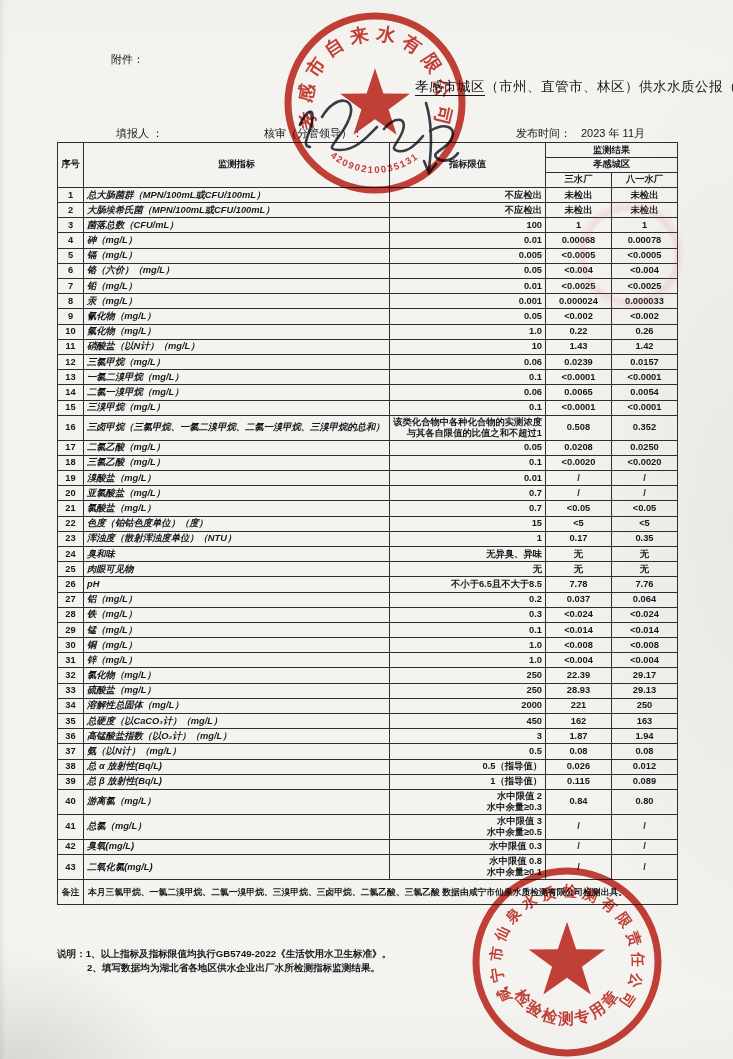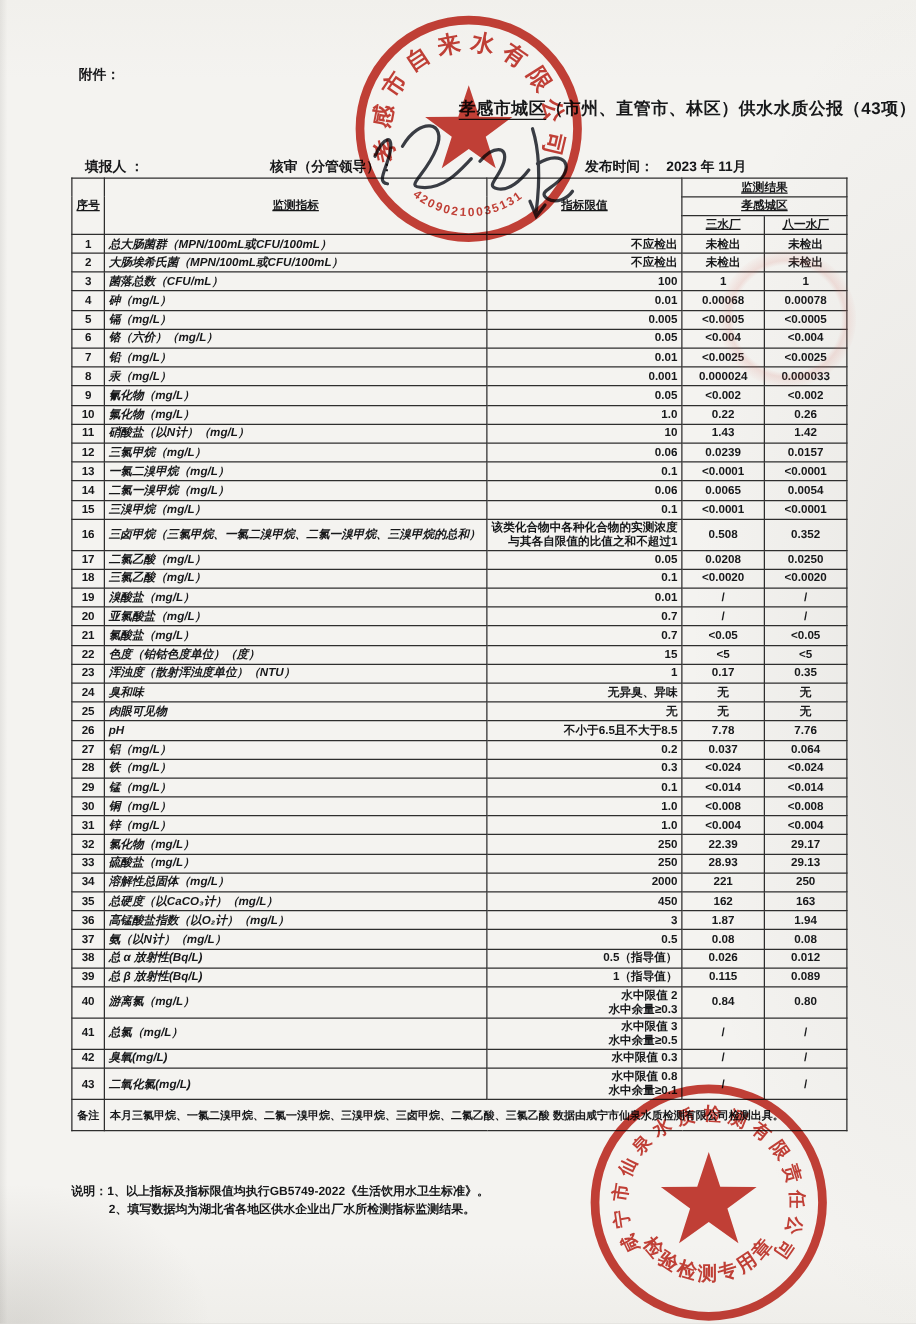--- a/index.html
+++ b/index.html
@@ -6,42 +6,42 @@
   #page{
     position:relative;width:733px;height:1059px;overflow:hidden;
     background:
       radial-gradient(220px 160px at 2% 100%, rgba(120,115,108,.18), rgba(0,0,0,0) 70%),
       radial-gradient(300px 900px at 100% 50%, rgba(140,136,130,.10), rgba(0,0,0,0) 60%),
       linear-gradient(90deg, rgba(90,88,84,.10) 0px, rgba(0,0,0,0) 6px),
       linear-gradient(0deg, #efeeea, #f4f3f0 6%, #f4f3f0 94%, #f1f0ec);
     font-family:"Liberation Sans","DejaVu Sans",sans-serif;
     color:#17181a;
   }
-  .lbl{position:absolute;font-weight:bold;white-space:nowrap;}
+  .lbl{position:absolute;font-weight:normal;white-space:nowrap;margin-left:48px;}
   #attachment{left:63px;top:52px;font-size:11px;}
   #title{left:0;top:78px;width:733px;text-align:right;font-size:13.5px;letter-spacing:.5px;}
   #title .u{border-bottom:1.5px solid #17181a;padding-bottom:1px;}
   #filler{left:68px;top:126px;font-size:11px;}
   #reviewer{left:216px;top:126px;font-size:11px;}
   #publish{left:468px;top:126px;font-size:11px;}
   #publish .v{margin-left:10px;}
 
   
   #qtable{
     position:absolute;left:57px;top:142px;width:620px;
     border-collapse:collapse;table-layout:fixed;
     font-size:9.3px;font-weight:bold;line-height:1.18;
   }
   #qtable col.w-no{width:26px}#qtable col.w-ind{width:306px}
   #qtable col.w-lim{width:156px}#qtable col.w-v{width:66px}
   #qtable th,#qtable td{
     border:1px solid #2e2e2e;padding:1px 3px;vertical-align:middle;
     overflow:hidden;
   }
-  #qtable th{font-weight:bold;text-align:center;padding:1.5px 2px;text-decoration:underline;}
+  #qtable th{font-weight:bold;text-align:center;padding:1.5px 2px;}
   #qtable td.c-no{text-align:center;}
   #qtable td.c-ind{text-align:left;font-style:italic;}
   #qtable td.c-lim{text-align:right;white-space:pre-line;}
   #qtable td.c-val{text-align:center;}
   #qtable td{height:12.2px;}
   #qtable tr.remark-row td{height:22px;font-size:8.8px;}
   #qtable tr.remark-row td.c-rmk{text-align:left;padding-left:4px;}
 
   
   #notes{position:absolute;left:57px;top:947px;width:652px;

